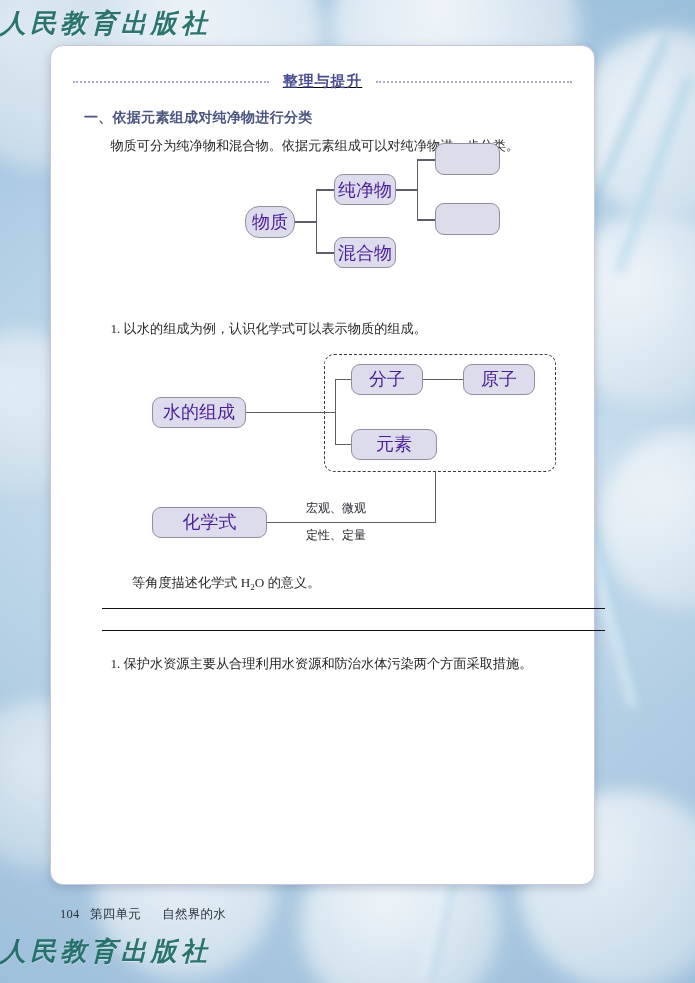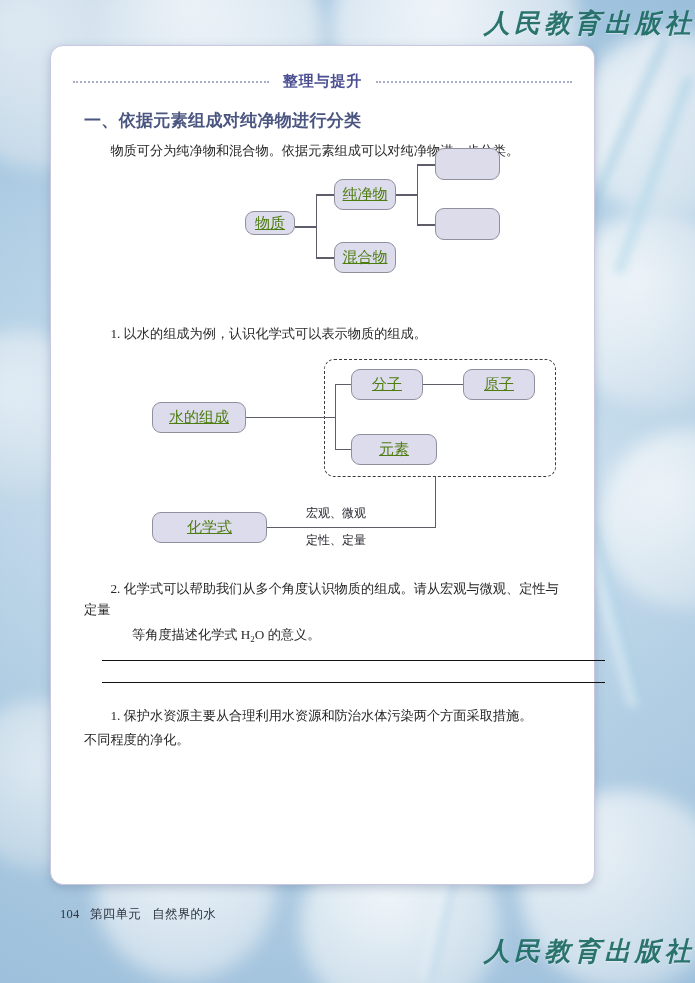--- a/index.html
+++ b/index.html
@@ -17,60 +17,60 @@
       linear-gradient(180deg,#a8c9e2 0%,#bcd7ea 22%,#cfe2f0 48%,#bdd6e9 72%,#aecbe3 100%);
   }
   #bg .blob{position:absolute;border-radius:50%;filter:blur(9px);}
   #bg .tube{position:absolute;filter:blur(4px);}
   #bg .vign{
     position:absolute;inset:0;
     background:radial-gradient(ellipse at 50% 45%,rgba(255,255,255,0) 35%,rgba(120,165,200,.30) 100%);
   }
   
   .logo{
-    position:absolute;left:0;right:0;text-align:right;
+    position:absolute;left:0;right:0;text-align:left;
     font-family:"Liberation Serif","DejaVu Serif",serif;
     font-style:italic;font-weight:bold;
     color:#1d6b63;
     letter-spacing:.16em;
     text-shadow:0 1px 1px rgba(255,255,255,.45);
     opacity:.92;
     pointer-events:none;
-    padding-left:41px;
   }
   #logo-top{top:6px;font-size:26px;}
   #logo-bottom{bottom:14px;font-size:26px;}
   
   #card{
     position:absolute;left:50px;top:45px;width:545px;height:840px;
     background:#fff;border:1px solid #c9c8e0;border-radius:13px;
     box-shadow:0 3px 10px rgba(70,95,130,.28);
     box-sizing:border-box;
   }
   
   #title-row{
     display:flex;align-items:center;gap:14px;
     margin:26px 22px 0 22px;
+    text-decoration:underline;
   }
   .leader{
     flex:1 1 auto;height:0;
     border-top:2px dotted #9a9fc4;
     opacity:.85;
   }
   #title-text{
     flex:0 0 auto;
     font-family:"DejaVu Sans","Liberation Sans",sans-serif;
     font-weight:bold;font-size:15px;color:#4b4f91;
     letter-spacing:.06em;white-space:nowrap;
   }
   
   #content{padding:0 33px;margin-top:18px;color:#2b2b2b;}
   h2.sec{
     font-family:"DejaVu Sans","Liberation Sans",sans-serif;
-    font-size:17px;font-weight:bold;color:#4a5580;
+    font-size:14px;font-weight:bold;color:#4a5580;
     margin:0 0 8px 0;letter-spacing:.02em;
   }
   p.para{
     font-size:13.2px;line-height:1.62;margin:0 0 4px 0;
     text-indent:2em;color:#262626;
   }
   p.para.flush{text-indent:0;}
   .sec-block{margin-bottom:6px;}
   sub{font-size:.68em;vertical-align:-.28em;}
   .blank-inline{
@@ -80,43 +80,42 @@
   .answer-lines{margin:14px 0 0 18px;}
   .answer-lines .ln{
     height:0;border-bottom:1.4px solid #111;margin-bottom:21px;width:503px;
   }
   
   .diagram{position:relative;}
   .node{
     position:absolute;box-sizing:border-box;
     background:#dddced;border:1px solid #8f8f9e;border-radius:9px;
     display:flex;align-items:center;justify-content:center;
-    font-size:15px;color:#4d7c0f;
+    font-size:18px;color:#4c1d95;
     font-family:"Liberation Serif","DejaVu Serif",serif;
-    text-decoration:underline;
   }
   .node.empty{background:#dcdcea;}
   .conn{position:absolute;background:#5e5e6b;}
   .conn.h{height:1.4px;}
   .conn.v{width:1.4px;}
   .dashbox{
     position:absolute;box-sizing:border-box;
     border:1.6px dashed #3a3a3a;border-radius:10px;
   }
   .dlabel{
     position:absolute;font-size:12px;color:#1f1f28;
     font-family:"Liberation Serif","DejaVu Serif",serif;white-space:nowrap;
   }
   
   #footer{
     position:absolute;left:60px;top:906px;
     font-size:12.5px;color:#2e3540;letter-spacing:.02em;
   }
   #footer .pg{margin-right:7px;margin-top:47px;}
-  #footer .unit{margin-right:8px;}
+  #footer .unit{margin-right:18px;}
 </style>
 </head>
 <body>
 
 <div id="bg">
   <div class="sky"></div>
 
   <div class="blob" style="left:-60px;top:-40px;width:210px;height:210px;background:radial-gradient(circle at 35% 30%,#ffffff,#dfeaf3 60%,#c3d9e9 100%);"></div>
   <div class="blob" style="left:95px;top:-70px;width:230px;height:210px;background:radial-gradient(circle at 40% 35%,#ffffff,#e6eff6 62%,#c9dcea 100%);"></div>
   <div class="blob" style="left:330px;top:-85px;width:250px;height:220px;background:radial-gradient(circle at 45% 40%,#ffffff,#e3edf5 60%,#c4d9e9 100%);"></div>
@@ -158,21 +157,21 @@
 
   <div id="content">
 
     <div class="sec-block">
       <h2 class="sec">一、依据元素组成对纯净物进行分类</h2>
       <p class="para">物质可分为纯净物和混合物。依据元素组成可以对纯净物进一步分类。</p>
     </div>
 
     <div class="diagram" style="height:110px;margin:12px 0 0 0;">
 
-      <div class="node" style="left:161px;top:38px;width:50px;height:24px;">物质</div>
+      <div class="node" style="left:161px;top:38px;width:50px;height:32px;border-radius:14px;">物质</div>
 
       <div class="conn h" style="left:211px;top:53px;width:22px;"></div>
       <div class="conn v" style="left:232px;top:21px;height:64px;"></div>
       <div class="conn h" style="left:232px;top:21px;width:19px;"></div>
       <div class="conn h" style="left:232px;top:84px;width:19px;"></div>
 
       <div class="node" style="left:250px;top:6px;width:62px;height:31px;">纯净物</div>
       <div class="node" style="left:250px;top:69px;width:62px;height:31px;">混合物</div>
 
       <div class="conn h" style="left:312px;top:21px;width:22px;"></div>
@@ -204,33 +203,31 @@
 
       <div class="conn v" style="left:351px;top:118px;height:51px;"></div>
       <div class="conn h" style="left:162px;top:168px;width:190px;"></div>
       <div class="node" style="left:68px;top:153px;width:115px;height:31px;">化学式</div>
 
       <div class="dlabel" style="left:222px;top:146px;">宏观、微观</div>
       <div class="dlabel" style="left:222px;top:173px;">定性、定量</div>
     </div>
 
     <div class="sec-block" style="margin-top:24px;">
-      <p class="para">2. 化学式可以帮助我们从多个角度认识物质的组成。请从宏观与微观、定性与定量</p>
       <p class="para flush" style="margin-top:-1px;margin-left:48px;">
         <span>等角度描述化学式 H</span><sub>2</sub><span>O 的意义。</span>
       </p>
       <div class="answer-lines">
         <div class="ln"></div>
         <div class="ln"></div>
       </div>
     </div>
 
     <div class="sec-block" style="margin-top:22px;">
       <p class="para">1. 保护水资源主要从合理利用水资源和防治水体污染两个方面采取措施。</p>
-      <p class="para flush" style="margin-top:-1px;">不同程度的净化。</p>
     </div>
 
   </div>
 </div>
 
 <div id="footer">
   <span class="pg">104</span>
   <span class="unit">第四单元</span>
   <span>自然界的水</span>
 </div>

